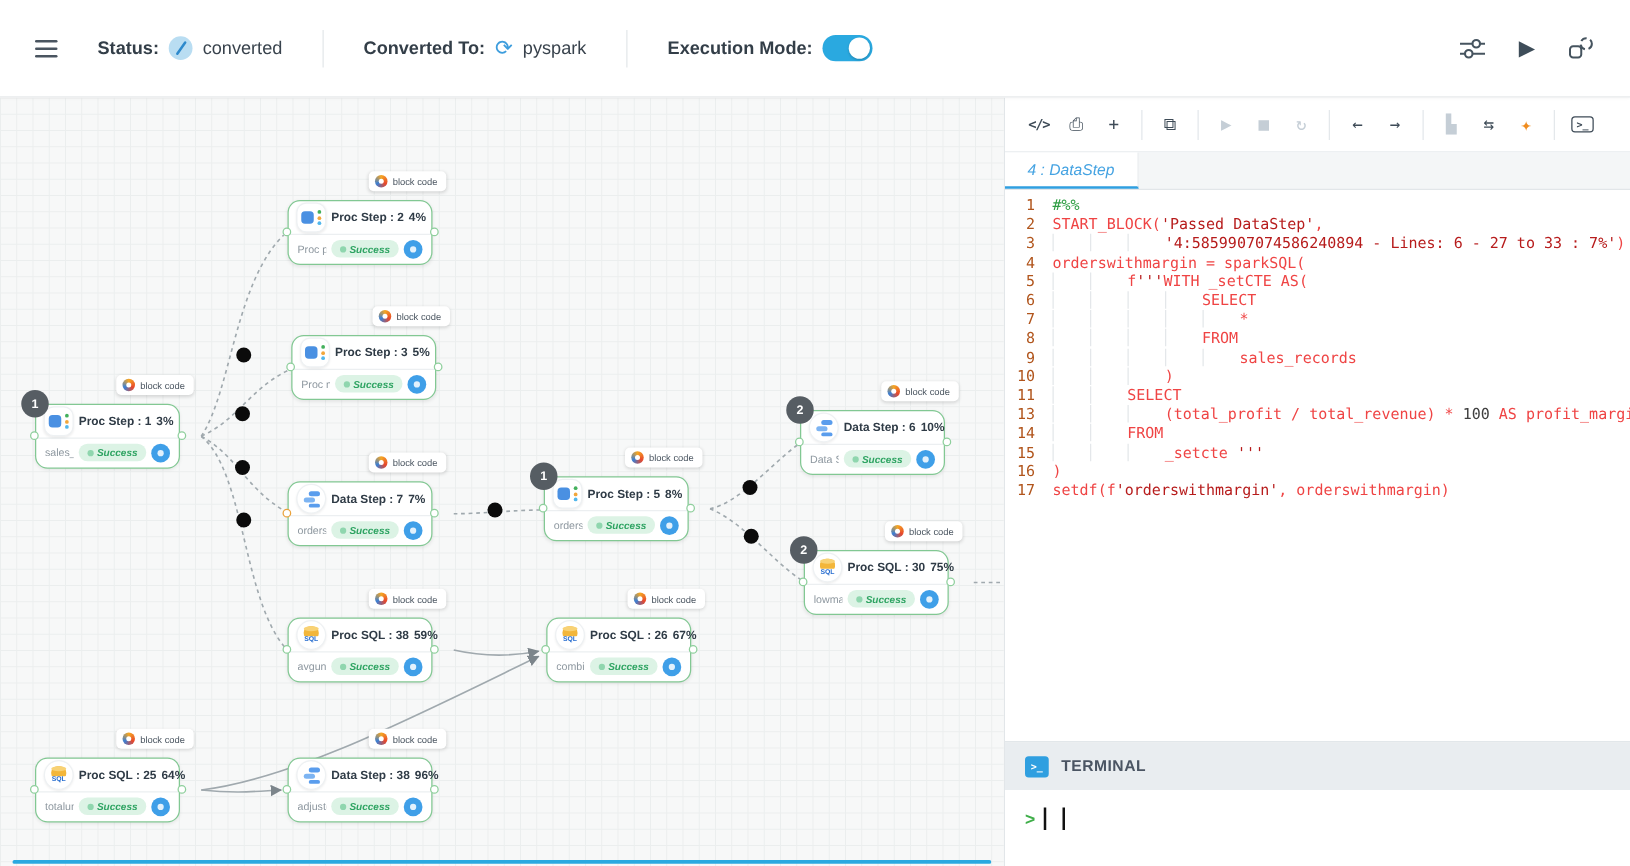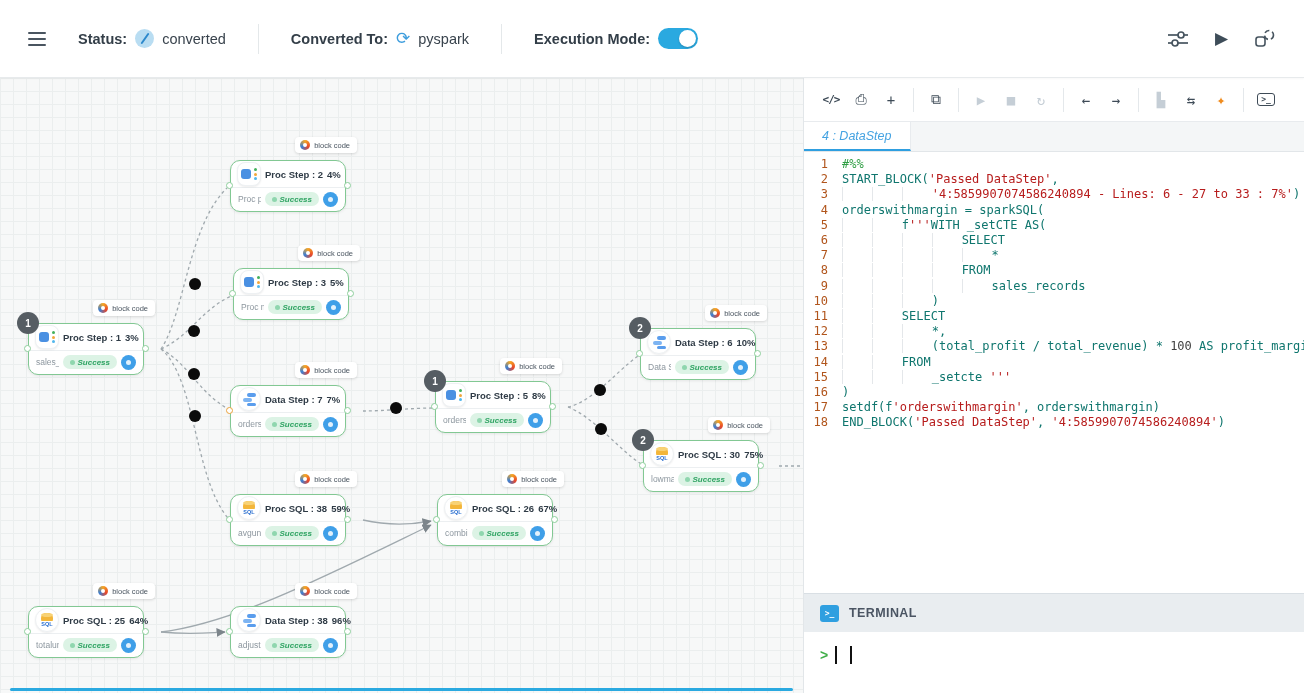--- a/index.html
+++ b/index.html
@@ -79,21 +79,21 @@
   .tbtn.term b{display:inline-block;border:1.5px solid #3e4b57;border-radius:3px;padding:1px 3px;font-weight:bold;}
   .tsep{width:1px;height:24px;background:#e4e8eb;margin:0 7px;flex:none;}
   .tabbar{height:30px;background:#f4f6f7;border-bottom:1px solid #e2e6e9;display:flex;flex:none;font-style:italic;}
   .tab{padding:0 18px;background:#fff;color:#45a3e2;font-size:12.5px;display:flex;align-items:center;
     border-right:1px solid #e8ebee;border-bottom:2.5px solid #2f9fe0;cursor:pointer;}
   .codearea{flex:1;overflow:hidden;font-family:"DejaVu Sans Mono",monospace;font-size:12px;padding-top:5px;background:#fff;}
   .cl{display:flex;line-height:15.2px;white-space:pre;}
   .ln{width:38px;text-align:right;padding-right:14px;color:#b1551c;flex:none;user-select:none;}
   .ct{white-space:pre;}
   .guide{border-left:1px solid #e4e7ea;}
-  .tk-def{color:#0f766e;}
+  .tk-def{color:#ef4444;}
   .tk-str{color:#b71c1c;}
   .tk-com{color:#2f9e44;}
   .tk-num{color:#404040;}
 
   
   .terminal{flex:none;border-top:1px solid #d9dfe4;}
   .thead{height:38px;background:#e9edf0;display:flex;align-items:center;padding-left:16px;gap:10px;cursor:pointer;}
   .ticon{width:19px;height:17px;background:#2f9fe0;border-radius:3px;color:#fff;font-size:8px;font-weight:bold;
     display:flex;align-items:center;justify-content:center;font-family:"DejaVu Sans Mono",monospace;}
   .ttitle{font-size:12.5px;font-weight:bold;color:#4b5563;letter-spacing:.4px;}
@@ -507,27 +507,25 @@
         <div class="cl"><span class="ln">2</span><span class="ct"><span class="tk-def">START_BLOCK(</span><span class="tk-str">'Passed DataStep'</span><span class="tk-def">,</span></span></div>
         <div class="cl"><span class="ln">3</span><span class="ct"><span class="guide">    </span><span class="guide">    </span><span class="guide">    </span><span class="tk-str">'4:5859907074586240894 - Lines: 6 - 27 to 33 : 7%'</span><span class="tk-def">)</span></span></div>
         <div class="cl"><span class="ln">4</span><span class="ct"><span class="tk-def">orderswithmargin = sparkSQL(</span></span></div>
         <div class="cl"><span class="ln">5</span><span class="ct"><span class="guide">    </span><span class="guide">    </span><span class="tk-def">f</span><span class="tk-str">'''</span><span class="tk-def">WITH _setCTE AS(</span></span></div>
         <div class="cl"><span class="ln">6</span><span class="ct"><span class="guide">    </span><span class="guide">    </span><span class="guide">    </span><span class="guide">    </span><span class="tk-def">SELECT</span></span></div>
         <div class="cl"><span class="ln">7</span><span class="ct"><span class="guide">    </span><span class="guide">    </span><span class="guide">    </span><span class="guide">    </span><span class="guide">    </span><span class="tk-def">*</span></span></div>
         <div class="cl"><span class="ln">8</span><span class="ct"><span class="guide">    </span><span class="guide">    </span><span class="guide">    </span><span class="guide">    </span><span class="tk-def">FROM</span></span></div>
         <div class="cl"><span class="ln">9</span><span class="ct"><span class="guide">    </span><span class="guide">    </span><span class="guide">    </span><span class="guide">    </span><span class="guide">    </span><span class="tk-def">sales_records</span></span></div>
         <div class="cl"><span class="ln">10</span><span class="ct"><span class="guide">    </span><span class="guide">    </span><span class="guide">    </span><span class="tk-def">)</span></span></div>
         <div class="cl"><span class="ln">11</span><span class="ct"><span class="guide">    </span><span class="guide">    </span><span class="tk-def">SELECT</span></span></div>
-        <div class="cl"><span class="ln">12</span><span class="ct"><span class="guide">    </span><span class="guide">    </span><span class="guide">    </span><span class="tk-def">*,</span></span></div>
         <div class="cl"><span class="ln">13</span><span class="ct"><span class="guide">    </span><span class="guide">    </span><span class="guide">    </span><span class="tk-def">(total_profit / total_revenue) * </span><span class="tk-num">100</span><span class="tk-def"> AS profit_margin</span></span></div>
         <div class="cl"><span class="ln">14</span><span class="ct"><span class="guide">    </span><span class="guide">    </span><span class="tk-def">FROM</span></span></div>
         <div class="cl"><span class="ln">15</span><span class="ct"><span class="guide">    </span><span class="guide">    </span><span class="guide">    </span><span class="tk-def">_setcte </span><span class="tk-str">'''</span></span></div>
         <div class="cl"><span class="ln">16</span><span class="ct"><span class="tk-def">)</span></span></div>
         <div class="cl"><span class="ln">17</span><span class="ct"><span class="tk-def">setdf(f</span><span class="tk-str">'orderswithmargin'</span><span class="tk-def">, orderswithmargin)</span></span></div>
-        <div class="cl"><span class="ln">18</span><span class="ct"><span class="tk-def">END_BLOCK(</span><span class="tk-str">'Passed DataStep'</span><span class="tk-def">, </span><span class="tk-str">'4:5859907074586240894'</span><span class="tk-def">)</span></span></div>
       </div>
     <div class="terminal">
       <div class="thead">
         <span class="ticon">&gt;_</span>
         <span class="ttitle">TERMINAL</span>
       </div>
       <div class="tbody">
         <span class="tprompt">&gt;</span>
         <span class="cursorbar"></span>
         <span class="cursorbar thin"></span>

